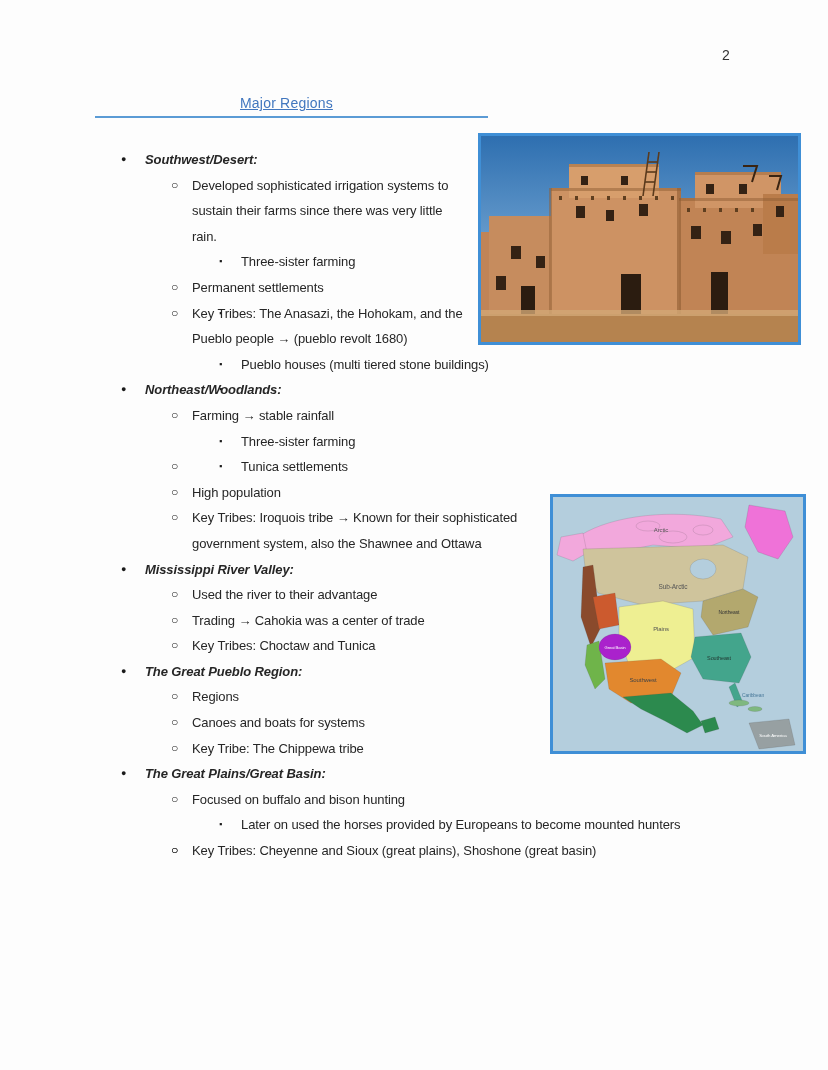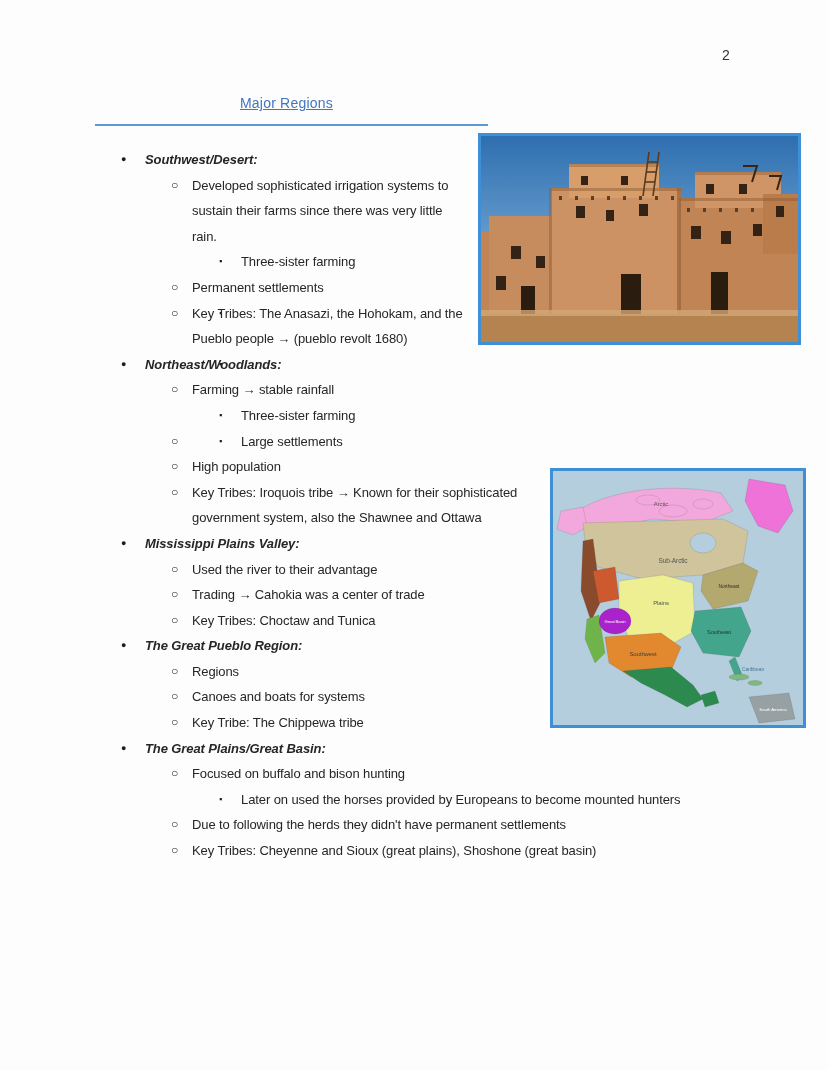--- a/index.html
+++ b/index.html
@@ -6,21 +6,21 @@
   html,body { background:#ffffff; }
   .page {
     position:relative; width:828px; height:1070px; background:#fdfdfd;
     font-family:"Liberation Sans", sans-serif; color:#262626; overflow:hidden;
   }
   .page-number {
     position:absolute; top:47px; left:722px; font-size:14px; color:#333;
   }
   .heading-wrap {
     position:absolute; top:94px; left:95px; width:393px;
-    border-bottom:2px solid #5b9bd5; padding-bottom:12px;
+    border-bottom:2px solid #5b9bd5; padding-bottom:4px;
   }
   .heading {
     margin-left:145px; color:#4176be; font-size:14px;
     text-decoration:underline; letter-spacing:0.2px;
   }
   .content {
     position:absolute; top:130px; left:95px; width:706px;
     font-size:13px; line-height:25.6px; letter-spacing:-0.1px;
   }
   #list { margin-top:17px; }
@@ -127,27 +127,27 @@
       </svg>
     </div>
 
     <div id="list">
         <div class="item l1"><span class="bullet">●</span><span class="txt">Southwest/Desert:</span></div>
         <div class="item l2"><span class="bullet">○</span><span class="txt">Developed sophisticated irrigation systems to sustain their farms since there was very little rain.</span></div>
         <div class="item l3"><span class="bullet">▪</span><span class="txt">Three-sister farming</span></div>
         <div class="item l2"><span class="bullet">○</span><span class="txt">Permanent settlements</span></div>
         <div class="item l3"><span class="bullet">▪</span></div>
         <div class="item l2"><span class="bullet">○</span><span class="prefix">Key Tribes:</span><span class="txt"> The Anasazi, the Hohokam, and the Pueblo people → (pueblo revolt 1680)</span></div>
-        <div class="item l3"><span class="bullet">▪</span></div>
+        <div class="item l3"><span class="bullet">▪</span><span class="txt">Pueblo houses (multi tiered stone buildings)</span></div>
         <div class="item l3"><span class="bullet">▪</span></div>
         <div class="item l1"><span class="bullet">●</span><span class="txt">Northeast/Woodlands:</span></div>
         <div class="item l2"><span class="bullet">○</span><span class="txt">Farming → stable rainfall</span></div>
         <div class="item l3"><span class="bullet">▪</span><span class="txt">Three-sister farming</span></div>
         <div class="item l2"><span class="bullet">○</span></div>
-        <div class="item l3"><span class="bullet">▪</span><span class="txt">Large settlements</span></div>
+        <div class="item l3"><span class="bullet">▪</span><span class="txt">Tunica settlements</span></div>
         <div class="figure fig-map">
     <svg viewBox="0 0 250 254">
       <rect width="250" height="254" fill="#b4cedd"></rect>
       <g stroke="rgba(70,70,70,0.25)" stroke-width="0.6">
         <path d="M196,8 L232,14 L240,40 L225,62 L205,55 L192,30 Z" fill="#ef72d8"></path>
         <path d="M28,38 C60,18 120,12 168,22 L180,40 L150,52 L100,48 L60,56 L30,52 Z" fill="#f2a8dc"></path>
         <ellipse cx="120" cy="40" rx="14" ry="6" fill="#f2a8dc"></ellipse>
         <ellipse cx="150" cy="33" rx="10" ry="5" fill="#f2a8dc"></ellipse>
         <ellipse cx="95" cy="29" rx="12" ry="5" fill="#f2a8dc"></ellipse>
         <path d="M8,40 L30,36 L34,56 L20,64 L4,58 Z" fill="#f2a8dc"></path>
@@ -176,28 +176,28 @@
         <text x="62" y="152" font-size="4.2" fill="#ffffff">Great Basin</text>
         <text x="90" y="185" font-size="6" fill="#444">Southwest</text>
         <text x="166" y="163" font-size="5.5" fill="#223c35">Southeast</text>
         <text x="200" y="200" font-size="5" fill="#4a7a9a">Caribbean</text>
         <text x="220" y="240" font-size="4.4" fill="#ffffff">South America</text>
       </g>
     </svg>
   </div>
         <div class="item l2"><span class="bullet">○</span><span class="txt">High population</span></div>
         <div class="item l2"><span class="bullet">○</span><span class="prefix">Key Tribes:</span><span class="txt"> Iroquois tribe → Known for their sophisticated government system, also the Shawnee and Ottawa</span></div>
-        <div class="item l1"><span class="bullet">●</span><span class="txt">Mississippi Plains Valley:</span></div>
+        <div class="item l1"><span class="bullet">●</span><span class="txt">Mississippi River Valley:</span></div>
         <div class="item l2"><span class="bullet">○</span><span class="txt">Used the river to their advantage</span></div>
         <div class="item l2"><span class="bullet">○</span><span class="txt">Trading → Cahokia was a center of trade</span></div>
         <div class="item l2"><span class="bullet">○</span><span class="prefix">Key Tribes:</span><span class="txt"> Choctaw and Tunica</span></div>
         <div class="item l1"><span class="bullet">●</span><span class="txt">The Great Pueblo Region:</span></div>
         <div class="item l2"><span class="bullet">○</span><span class="txt">Regions</span></div>
         <div class="item l2"><span class="bullet">○</span><span class="txt">Canoes and boats for systems</span></div>
         <div class="item l2"><span class="bullet">○</span><span class="prefix">Key Tribe:</span><span class="txt"> The Chippewa tribe</span></div>
         <div class="item l1"><span class="bullet">●</span><span class="txt">The Great Plains/Great Basin:</span></div>
         <div class="item l2"><span class="bullet">○</span><span class="txt">Focused on buffalo and bison hunting</span></div>
         <div class="item l3"><span class="bullet">▪</span><span class="txt">Later on used the horses provided by Europeans to become mounted hunters</span></div>
-        <div class="item l2"><span class="bullet">○</span><span class="txt">Due to following the herds they didn't have permanent settlements</span></div>
+        <div class="item l2"><span class="bullet">○</span></div>
         <div class="item l2"><span class="bullet">○</span><span class="prefix">Key Tribes:</span><span class="txt"> Cheyenne and Sioux (great plains), Shoshone (great basin)</span></div>
       </div>
   </div>
 </div>
 
 </body></html>

